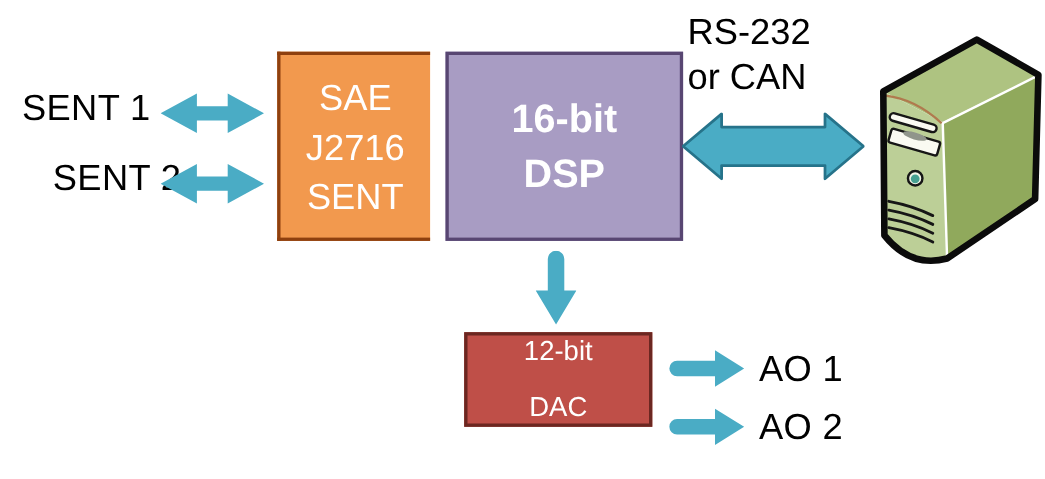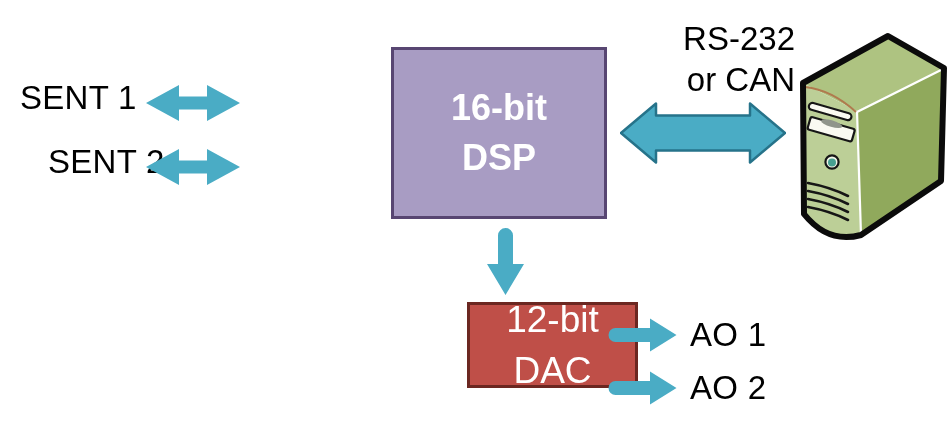--- a/index.html
+++ b/index.html
@@ -10,41 +10,41 @@
   .abs{position:absolute;}
   .lbl{
     position:absolute;color:var(--text-black);font-size:33px;line-height:34px;
     white-space:nowrap;letter-spacing:.3px;
   }
   #sent1-label{left:20px;top:81px;}
   #sent2-label{left:20px;top:145px;margin-left:28px;}
   #ao1-label{left:690px;top:318px;text-align:center;}
   #ao2-label{left:690px;top:371px;}
   .bus-label{
-    position:absolute;left:625px;top:18px;width:170px;text-align:right;
+    position:absolute;left:625px;top:8px;width:170px;text-align:left;
     color:var(--text-black);font-size:33px;line-height:41px;
   }
   .box{
     position:absolute;box-sizing:border-box;display:flex;flex-direction:column;
     align-items:center;justify-content:center;color:var(--text-white);text-align:center;
   }
   .box-sent{
     left:252px;top:47px;width:139px;height:172px;
     background:var(--orange-fill);border:3px solid var(--orange-border);border-right:none;
     font-size:33px;line-height:45px;
   }
   .box-dsp{
-    left:391px;top:47px;width:216px;height:172px;
+    left:405px;top:47px;width:216px;height:172px;
     background:var(--purple-fill);border:3px solid var(--purple-border);
     font-weight:bold;font-size:36px;line-height:50px;
   }
   .box-dac{
     left:422px;top:302px;width:171px;height:86px;
     background:var(--red-fill);border:3px solid var(--red-border);
-    font-size:37px;line-height:51px;margin-left:45px;
+    font-size:25px;line-height:51px;
   }
   #sent1-arrow{left:146px;top:84px;}
   #sent2-arrow{left:146px;top:148px;}
   #bus-arrow{left:620px;top:102px;}
   #down-arrow{left:487px;top:228px;}
   #ao1-arrow{left:608px;top:318px;}
   #ao2-arrow{left:608px;top:371px;}
   #computer{left:790px;top:20px;}
   .fill-teal{fill:var(--teal);}
   .big-arrow{fill:var(--teal);stroke:var(--teal-dark);stroke-width:2.5;stroke-linejoin:round;}
@@ -63,20 +63,25 @@
   <div class="lbl" id="sent1-label">SENT 1</div>
   <div class="lbl" id="sent2-label">SENT 2</div>
 
   <svg class="abs" id="sent1-arrow" width="94" height="38" viewBox="0 0 94 38">
     <polygon class="fill-teal" points="0,19 33,1 33,12.5 61,12.5 61,1 94,19 61,37 61,25.5 33,25.5 33,37"></polygon>
   </svg>
   <svg class="abs" id="sent2-arrow" width="94" height="38" viewBox="0 0 94 38">
     <polygon class="fill-teal" points="0,19 33,1 33,12.5 61,12.5 61,1 94,19 61,37 61,25.5 33,25.5 33,37"></polygon>
   </svg>
 
+  <div class="box box-sent">
+    <div>SAE</div>
+    <div>J2716</div>
+    <div>SENT</div>
+  </div>
 
   <div class="box box-dsp">
     <div>16-bit</div>
     <div>DSP</div>
   </div>
 
   <div class="bus-label">
     <div>RS-232</div>
     <div>or CAN</div>
   </div>

